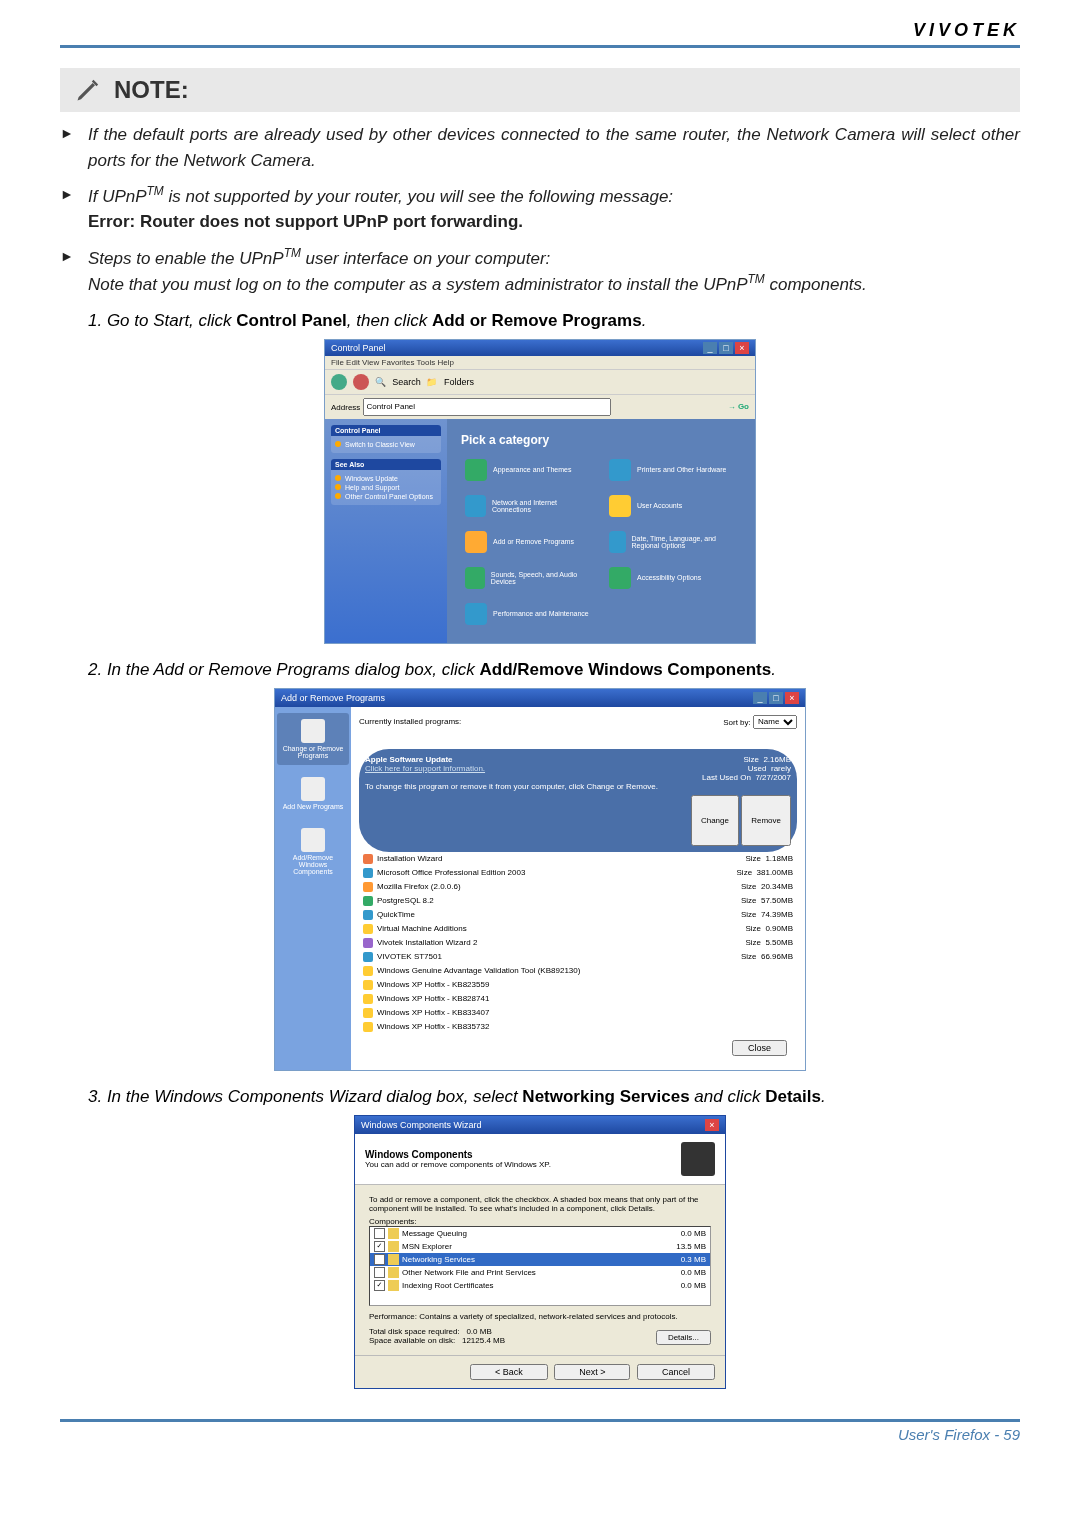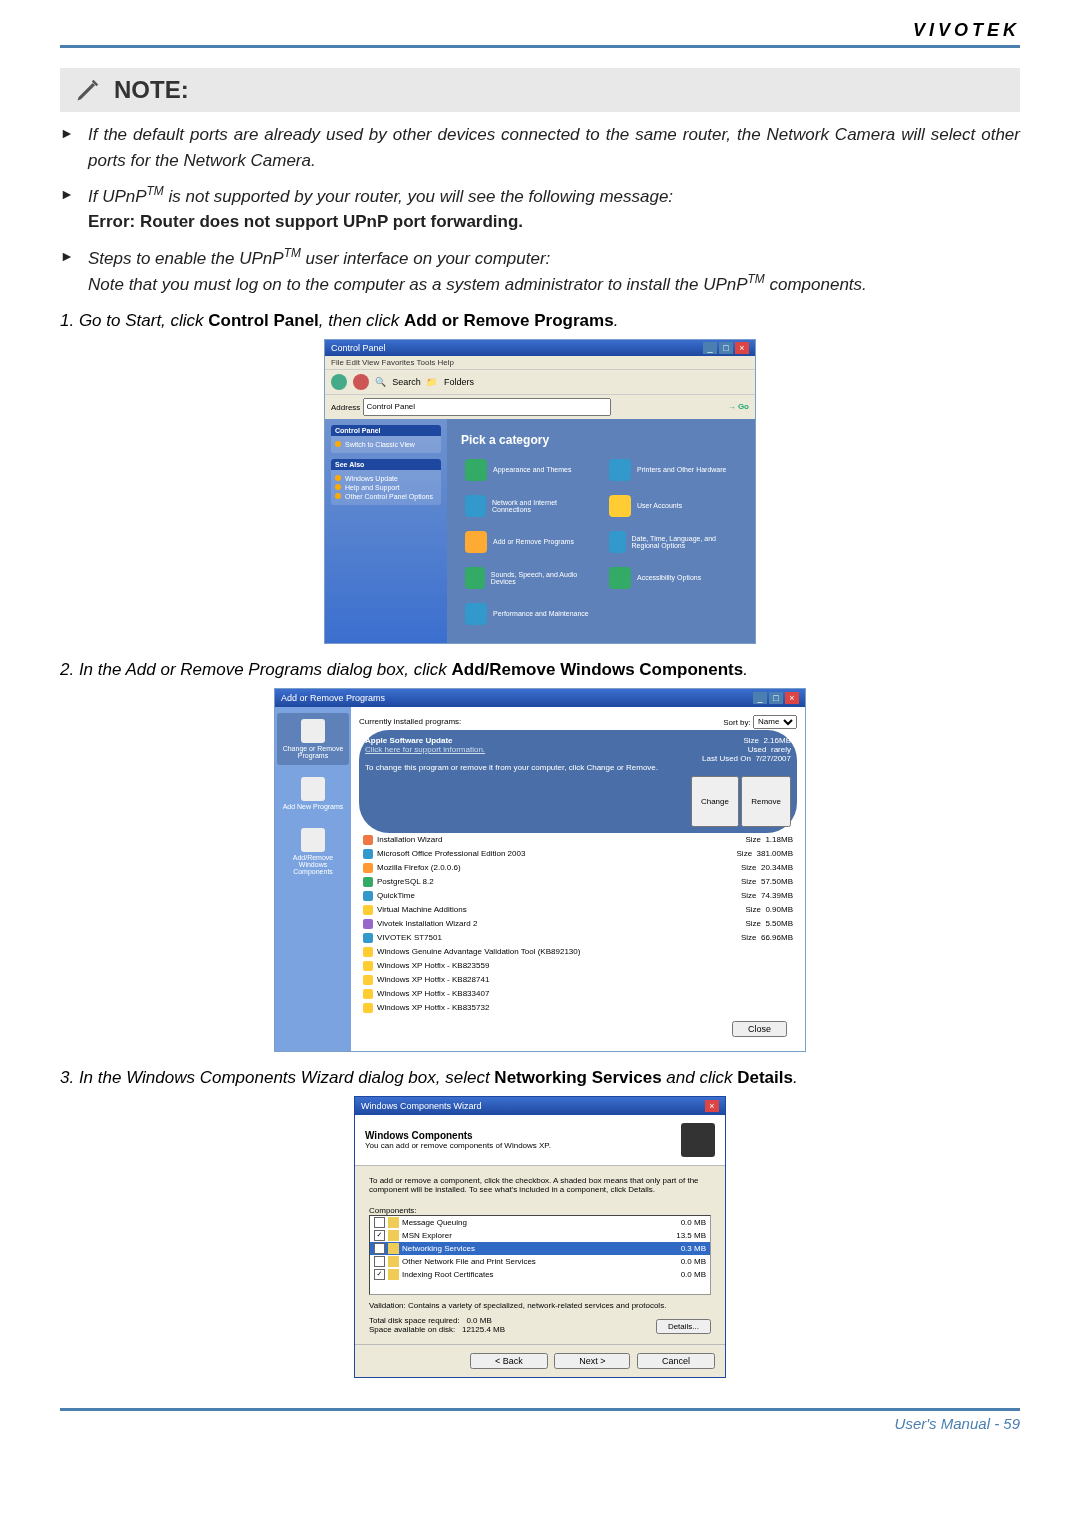--- a/index.html
+++ b/index.html
@@ -67,20 +67,21 @@
   .bold-nonitalic {
     font-style: normal;
     font-weight: bold;
   }
   .sup {
     font-size: 0.7em;
     vertical-align: super;
     font-style: italic;
   }
   .step {
+    margin-left: 28px;
     margin-top: 14px;
     font-style: italic;
     font-size: 17px;
   }
   .step .bold-inline { font-style: normal; font-weight: bold; }
 
   
   .fig-wrap { text-align: center; margin: 8px 0 16px; }
   .fig1 {
     width: 430px;
@@ -147,21 +148,21 @@
   }
   .fig2 .titlebar{ background: linear-gradient(#3b6fcf, #1e48a0); color:#fff; padding:3px 6px; display:flex; justify-content:space-between; align-items:center;}
   .fig2 .body{ display:flex; }
   .fig2 .left{
     width:72px; background:#7aa3e0; padding:6px 2px; text-align:center; font-size:7px; color:#fff;
   }
   .left-btn{ padding:6px 2px; border-radius:3px; margin-bottom:6px;}
   .left-btn.active{ background:#5d81b8;}
   .left-btn .lb-ic{ width:24px; height:24px; margin:0 auto 2px; background:#eee; border-radius:3px;}
   .fig2 .right{ flex:1; padding:8px; background:#fff;}
-  .fig2 .hdr-row{ display:flex; justify-content:space-between; align-items:center; font-size:8px; margin-bottom:1px;}
+  .fig2 .hdr-row{ display:flex; justify-content:space-between; align-items:center; font-size:8px; margin-bottom:20px;}
   .sortby select{ font-size:8px; height:14px;}
   .sel-prog{
     background:#4a6fa8; color:#fff; padding:6px; font-size:8px;border-radius:30px;
   }
   .sel-prog .sp-row{ display:flex; justify-content:space-between; }
   .sel-prog a{ color:#cde; text-decoration:underline;}
   .sel-prog .btns{ text-align:right; margin-top:4px;}
   .sel-prog button{ font-size:8px; padding:19px 8px;}
   .prog-list{ font-size:8px; }
   .prog-row{ display:flex; justify-content:space-between; padding:2px 4px; align-items:center;}
@@ -177,21 +178,21 @@
     border:1px solid #1e48a0; font-size:9px;
   }
   .fig3 .titlebar{ background: linear-gradient(#3b6fcf, #1e48a0); color:#fff; padding:3px 6px; display:flex; justify-content:space-between; align-items:center;}
   .fig3 .hdr{
     background:#fff; padding:8px 10px; display:flex; justify-content:space-between; align-items:center; border-bottom:1px solid #bbb;
   }
   .fig3 .hdr .txt{ font-size:8px;}
   .fig3 .hdr .txt b{ font-size:10px; display:block;}
   .hdr-ic{ width:34px; height:34px; background:#333; border-radius:3px;}
   .fig3 .inner{ padding:10px 14px;}
-  .fig3 .instr{ font-size:8px; margin-bottom:12px;}
+  .fig3 .instr{ font-size:8px; margin-bottom:4px;}
   .comp-list{
     background:#fff; border:1px inset #999; height:78px; overflow:hidden; font-size:8px;
   }
   .comp-row{ display:flex; align-items:center; padding:1px 4px; justify-content:space-between;}
   .comp-row.sel{ background:#316ac5; color:#fff;}
   .comp-row .cl{ display:flex; align-items:center; gap:3px;}
   .cb{ width:9px; height:9px; border:1px solid #666; background:#fff; display:inline-block; font-size:7px; line-height:7px; text-align:center;}
   .ci{ width:11px; height:11px; background:#ec5; display:inline-block;}
   .fig3 .desc{ font-size:8px; margin-top:6px;}
   .fig3 .disk{ display:flex; justify-content:space-between; align-items:flex-end; font-size:8px; margin-top:6px;}
@@ -543,36 +544,36 @@
             <div class="comp-row">
               <span class="cl">
                 <span class="cb">✓</span>
                 <span class="ci"></span>
                 <span>Indexing Root Certificates</span>
               </span>
               <span>0.0 MB</span>
             </div>
           </div>
         <div class="desc">
-          <span>Validation:</span>
+          <span>Performance:</span>
           <span>Contains a variety of specialized, network-related services and protocols.</span>
         </div>
         <div class="disk">
           <div>
             <div><span>Total disk space required:</span>&nbsp;&nbsp;&nbsp;<span>0.0 MB</span></div>
             <div><span>Space available on disk:</span>&nbsp;&nbsp;&nbsp;<span>12125.4 MB</span></div>
           </div>
           <button>Details...</button>
         </div>
       </div>
       <div class="btn-row">
         <button>&lt; Back</button>
         <button>Next &gt;</button>
         <button>Cancel</button>
       </div>
     </div>
   </div>
 
   <div class="page-footer">
-    <span>User's Manual - </span><span>59</span>
+    <span>User's Firefox - </span><span>59</span>
   </div>
 
 </div>
 
 </body></html>

